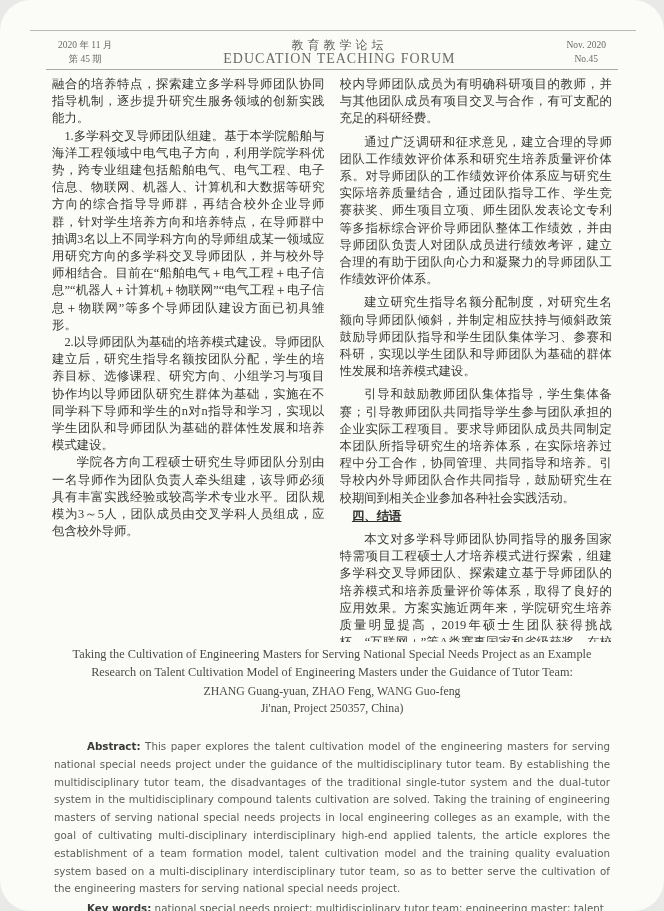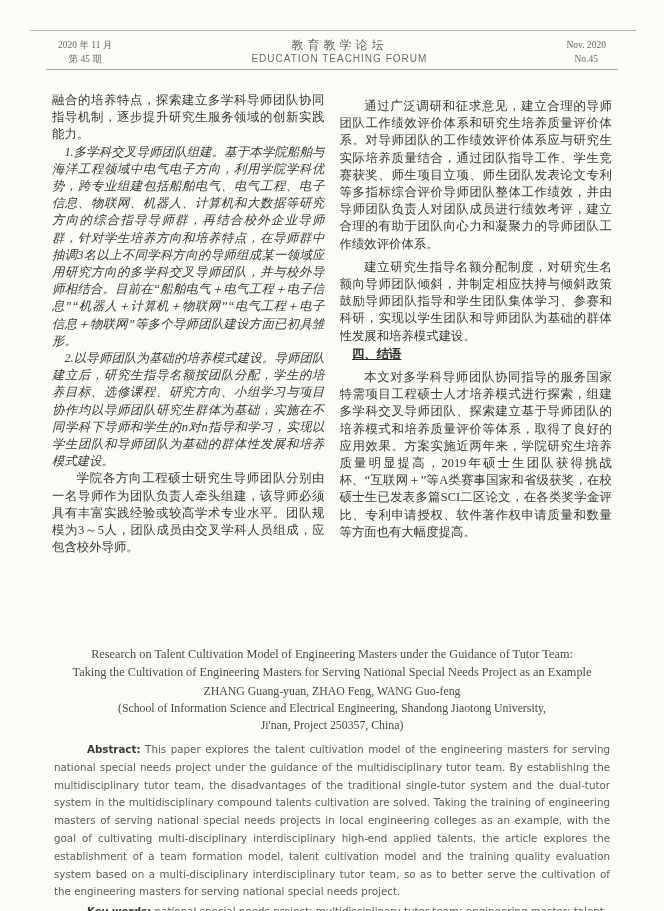--- a/index.html
+++ b/index.html
@@ -4,64 +4,65 @@
 <style>
   html,body{margin:0;padding:0;background:#e9e9e7;}
   .page{
     position:relative;
     width:664px;height:911px;
     margin:0 auto;
     background:#fbfbf8;
     font-family:"Liberation Serif","DejaVu Serif",serif;
     color:#3c3c3c;
     overflow:hidden;
+    border-radius:31px;
   }
   .rule{position:absolute;height:1px;background:#b9b9b5;}
   .rule-top{top:30px;left:30px;right:28px;}
   .rule-header{top:69px;left:46px;right:46px;background:#a8a8a4;}
 
   
   .header{
     position:absolute;top:38px;left:58px;right:58px;
     display:flex;justify-content:space-between;align-items:flex-start;
     color:#6a6a66;
   }
   .header .blk{text-align:center;line-height:14px;}
   .h-cn{font-size:12px;letter-spacing:4px;color:#5e5e5a;}
-  .h-en-sub{font-size:10px;letter-spacing:1px;color:#6a6a66;font-family:Liberation Sans, sans-serif;}
+  .h-en-sub{font-size:14px;letter-spacing:1px;color:#6a6a66;font-family:Liberation Serif, serif;}
   .h-date{font-size:9.5px;color:#6a6a66;}
 
   
   .columns{
     position:absolute;top:76px;left:52px;width:560px;height:566px;
-    display:flex;gap:15px;overflow:hidden;margin-top:16px;
+    display:flex;gap:15px;overflow:hidden;
   }
   .col{
     width:273px;height:566px;overflow:hidden;
     font-size:12.4px;line-height:17.2px;
     text-align:justify;
     color:#383836;
   }
   .para{margin:0;text-indent:2em;}
   .para.cont{text-indent:0;}
-  .para.num{text-indent:1em;font-style:italic;}
+  .para.num{text-indent:1em;}
   .para.heading{font-weight:bold;text-indent:1em;color:#2e2e2c;}
   .col-right .para.normal{margin-top:6px;}
   .col-right .para.heading{margin-top:1px;text-decoration:underline;}
 
   
   .english{
     position:absolute;top:645px;left:54px;width:556px;
     text-align:center;color:#4a4a48;
   }
   .e-title{font-size:12.3px;line-height:18px;color:#4c4c4a;}
   .e-authors{font-size:11.8px;line-height:18px;margin-top:1px;text-align:center;}
   .e-affil{font-size:11.8px;line-height:17px;}
   .e-abstract{
-    margin-top:7px;
+    margin-top:21px;
     text-align:justify;text-indent:3.2em;
     font-family:"DejaVu Sans","Liberation Sans",sans-serif;
     font-size:10.3px;line-height:17.8px;color:#5c5c58;
   }
   .e-keywords{
     margin-top:2px;
     text-align:left;text-indent:3.2em;
     font-family:"DejaVu Sans","Liberation Sans",sans-serif;
     font-size:10.3px;line-height:17.8px;color:#5c5c58;
   }
@@ -92,30 +93,31 @@
   <div class="rule rule-header"></div>
 
   <div class="columns">
     <div class="col col-left">
         <p class="para cont">融合的培养特点，探索建立多学科导师团队协同指导机制，逐步提升研究生服务领域的创新实践能力。</p>
         <p class="para num">1.多学科交叉导师团队组建。基于本学院船舶与海洋工程领域中电气电子方向，利用学院学科优势，跨专业组建包括船舶电气、电气工程、电子信息、物联网、机器人、计算机和大数据等研究方向的综合指导导师群，再结合校外企业导师群，针对学生培养方向和培养特点，在导师群中抽调3名以上不同学科方向的导师组成某一领域应用研究方向的多学科交叉导师团队，并与校外导师相结合。目前在“船舶电气＋电气工程＋电子信息”“机器人＋计算机＋物联网”“电气工程＋电子信息＋物联网”等多个导师团队建设方面已初具雏形。</p>
         <p class="para num">2.以导师团队为基础的培养模式建设。导师团队建立后，研究生指导名额按团队分配，学生的培养目标、选修课程、研究方向、小组学习与项目协作均以导师团队研究生群体为基础，实施在不同学科下导师和学生的n对n指导和学习，实现以学生团队和导师团队为基础的群体性发展和培养模式建设。</p>
         <p class="para normal">学院各方向工程硕士研究生导师团队分别由一名导师作为团队负责人牵头组建，该导师必须具有丰富实践经验或较高学术专业水平。团队规模为3～5人，团队成员由交叉学科人员组成，应包含校外导师。</p>
       </div>
     <div class="col col-right">
+        <p class="para cont">校内导师团队成员为有明确科研项目的教师，并与其他团队成员有项目交叉与合作，有可支配的充足的科研经费。</p>
         <p class="para normal">通过广泛调研和征求意见，建立合理的导师团队工作绩效评价体系和研究生培养质量评价体系。对导师团队的工作绩效评价体系应与研究生实际培养质量结合，通过团队指导工作、学生竞赛获奖、师生项目立项、师生团队发表论文专利等多指标综合评价导师团队整体工作绩效，并由导师团队负责人对团队成员进行绩效考评，建立合理的有助于团队向心力和凝聚力的导师团队工作绩效评价体系。</p>
         <p class="para normal">建立研究生指导名额分配制度，对研究生名额向导师团队倾斜，并制定相应扶持与倾斜政策鼓励导师团队指导和学生团队集体学习、参赛和科研，实现以学生团队和导师团队为基础的群体性发展和培养模式建设。</p>
+        <p class="para normal">引导和鼓励教师团队集体指导，学生集体备赛；引导教师团队共同指导学生参与团队承担的企业实际工程项目。要求导师团队成员共同制定本团队所指导研究生的培养体系，在实际培养过程中分工合作，协同管理、共同指导和培养。引导校内外导师团队合作共同指导，鼓励研究生在校期间到相关企业参加各种社会实践活动。</p>
         <p class="para heading">四、结语</p>
         <p class="para normal">本文对多学科导师团队协同指导的服务国家特需项目工程硕士人才培养模式进行探索，组建多学科交叉导师团队、探索建立基于导师团队的培养模式和培养质量评价等体系，取得了良好的应用效果。方案实施近两年来，学院研究生培养质量明显提高，2019年硕士生团队获得挑战杯、“互联网＋”等A类赛事国家和省级获奖，在校硕士生已发表多篇SCI二区论文，在各类奖学金评比、专利申请授权、软件著作权申请质量和数量等方面也有大幅度提高。</p>
       </div>
   </div>
 
   <div class="english">
+    <div class="e-title">Taking the Cultivation of Engineering Masters for Serving National Special Needs Project as an Example</div>
     <div class="e-title">Research on Talent Cultivation Model of Engineering Masters under the Guidance of Tutor Team:</div>
-    <div class="e-title">Taking the Cultivation of Engineering Masters for Serving National Special Needs Project as an Example</div>
     <div class="e-authors">ZHANG Guang-yuan, ZHAO Feng, WANG Guo-feng</div>
-    <div class="e-affil">(School of Information Science and Electrical Engineering, Shandong Jiaotong University,</div>
     <div class="e-affil">Ji'nan, Project 250357, China)</div>
     <div class="e-abstract"><span class="bold-label">Abstract:</span><span> This paper explores the talent cultivation model of the engineering masters for serving national special needs project under the guidance of the multidisciplinary tutor team. By establishing the multidisciplinary tutor team, the disadvantages of the traditional single-tutor system and the dual-tutor system in the multidisciplinary compound talents cultivation are solved. Taking the training of engineering masters of serving national special needs projects in local engineering colleges as an example, with the goal of cultivating multi-disciplinary interdisciplinary high-end applied talents, the article explores the establishment of a team formation model, talent cultivation model and the training quality evaluation system based on a multi-disciplinary interdisciplinary tutor team, so as to better serve the cultivation of the engineering masters for serving national special needs project.</span></div>
     <div class="e-keywords"><span class="bold-label">Key words:</span><span> national special needs project; multidisciplinary tutor team; engineering master; talent cultivation</span></div>
   </div>
 
 </div>
 
 </body></html>

